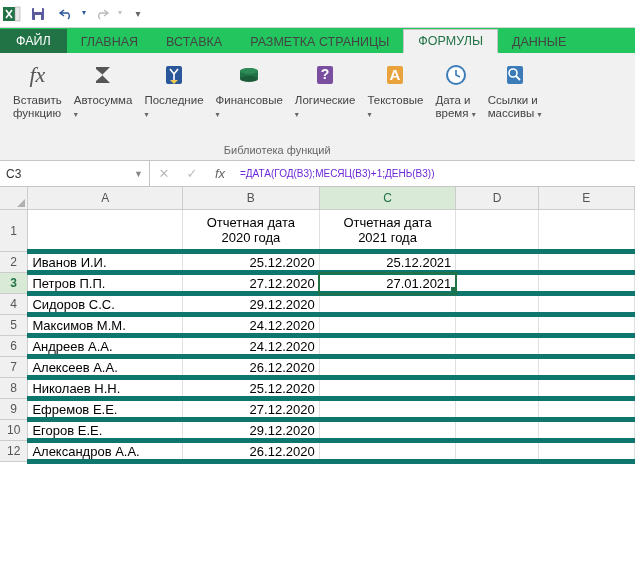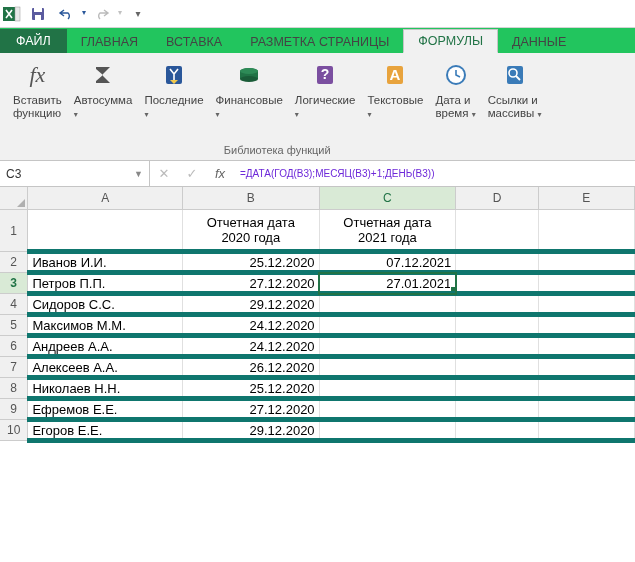--- a/index.html
+++ b/index.html
@@ -215,21 +215,21 @@
           <td class="cell"></td>
           <td class="cell c">Отчетная дата<br>2020 года</td>
           <td class="cell c">Отчетная дата<br>2021 года</td>
           <td class="cell"></td>
           <td class="cell"></td>
         </tr>
         <tr>
           <td class="row-h">2</td>
           <td class="cell">Иванов И.И.</td>
           <td class="cell r">25.12.2020</td>
-          <td class="cell r">07.12.2021</td>
+          <td class="cell r">25.12.2021</td>
           <td class="cell"></td>
           <td class="cell"></td>
         </tr>
         <tr>
           <td class="row-h sel">3</td>
           <td class="cell">Петров П.П.</td>
           <td class="cell r">27.12.2020</td>
           <td class="cell r active">27.01.2021</td>
           <td class="cell"></td>
           <td class="cell"></td>
@@ -283,15 +283,23 @@
           <td class="cell"></td>
         </tr>
         <tr>
           <td class="row-h">10</td>
           <td class="cell">Егоров Е.Е.</td>
           <td class="cell r">29.12.2020</td>
           <td class="cell r"></td>
           <td class="cell"></td>
           <td class="cell"></td>
         </tr>
+        <tr>
+          <td class="row-h">12</td>
+          <td class="cell">Александров А.А.</td>
+          <td class="cell r">26.12.2020</td>
+          <td class="cell r"></td>
+          <td class="cell"></td>
+          <td class="cell"></td>
+        </tr>
       </tbody>
     </table>
 </div>
 
 </body></html>

